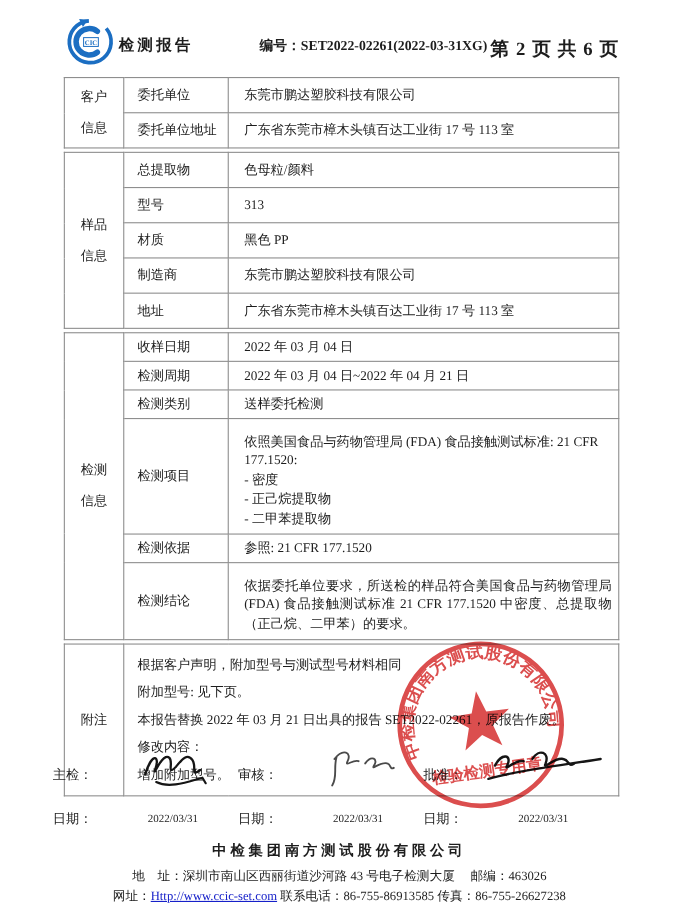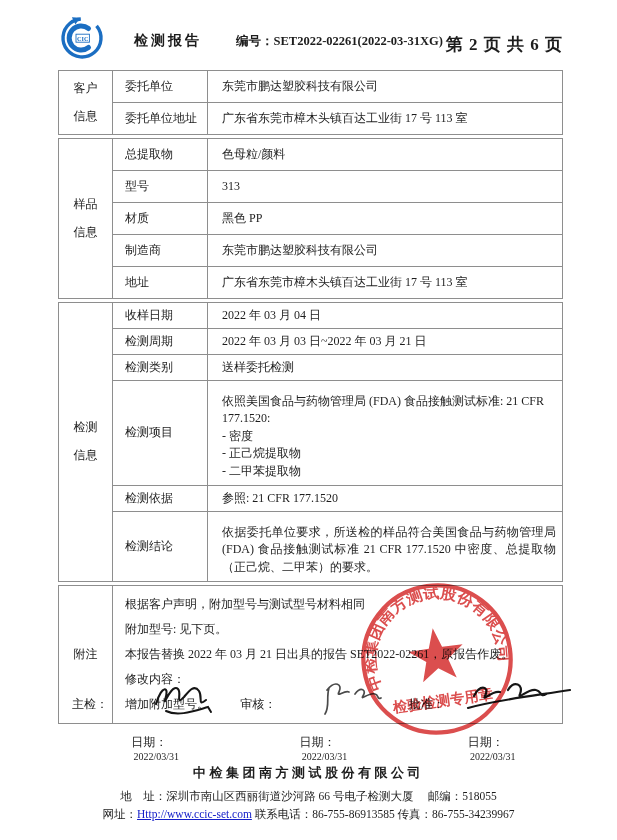--- a/index.html
+++ b/index.html
@@ -7,44 +7,44 @@
   body {
     width:617px; height:840px; margin:0 auto; position:relative;
     font-family:"Liberation Serif","DejaVu Serif",serif;
     color:#1d1d1d; overflow:hidden;
   }
   .page { position:absolute; inset:0; background:#fff; }
 
   
   .header { position:absolute; top:14px; left:58px; width:505px; height:52px; }
   .logo { position:absolute; left:2px; top:2px; width:44px; height:44px; }
-  .title { position:absolute; left:76px; top:18px; font-weight:bold; font-size:14px; letter-spacing:3px; }
+  .title { position:absolute; left:50px; top:18px; font-weight:bold; font-size:14px; letter-spacing:3px; }
   .repno { position:absolute; left:178px; top:19px; font-weight:bold; font-size:12.5px; }
   .pageinfo { position:absolute; right:0px; top:19px; font-weight:bold; font-size:17px; letter-spacing:1px; }
 
   
   .tables { position:absolute; top:70px; left:58px; width:505px; }
   table { border-collapse:collapse; width:100%; table-layout:fixed; margin-bottom:3px; }
   td { border:1px solid #8e8e8e; font-size:12px; vertical-align:middle; padding:3px 6px 3px 12px; }
   td.g { text-align:center; white-space:pre-line; line-height:2.3; padding:0 2px; }
   td.v { padding-left:14px; }
   .sec1 td, .sec2 td { height:32px; }
   .sec3 tr.s td { height:26px; }
   .sec3 td.tall { line-height:1.45; padding-top:12px; padding-bottom:5px; }
   .pre { white-space:pre-line; }
   .just { text-align:justify; }
   .notes td.content { line-height:2.08; padding:6px 10px 6px 12px; white-space:pre-line; height:120px; vertical-align:top; }
 
   
-  .sigs { position:absolute; top:686px; left:72px; width:505px; display:flex; }
+  .sigs { position:absolute; top:686px; left:48px; width:505px; display:flex;justify-content:flex-end; }
   .sigcol { flex:1; position:relative; }
   .sigrow { display:flex; align-items:center; height:36px; }
   .role, .datelabel { font-size:12px; width:50px; flex:none; }
   .sigslot { flex:1; display:flex; justify-content:center; align-items:flex-end; overflow:visible; }
-  .daterow { display:flex; align-items:center; margin-top:12px; height:20px;flex-direction:column; }
+  .daterow { display:flex; align-items:center; margin-top:12px; height:20px; }
   .dateval { flex:1; text-align:center; font-size:10px; }
   .sigsvg { overflow:visible; margin-top:-14px; }
 
   
   .stamp { position:absolute; left:357px; top:579px; width:160px; height:160px;
            transform:rotate(-8deg); mix-blend-mode:multiply; opacity:.93; z-index:6; pointer-events:none; }
 
   
   .footer { position:absolute; left:0; width:617px; top:764px; text-align:center; }
   .company { font-weight:bold; font-size:13px; letter-spacing:3.5px; }
@@ -134,21 +134,21 @@
         </colgroup>
       <tbody>
           <tr class="s">
         <td class="g" rowspan="6">检测
 信息</td>
         <td class="l">收样日期</td>
         <td class="v">2022 年 03 月 04 日</td>
       </tr>
       <tr class="s">
         <td class="l">检测周期</td>
-        <td class="v">2022 年 03 月 03 日~2022 年 03 月 21 日</td>
+        <td class="v">2022 年 03 月 04 日~2022 年 04 月 21 日</td>
       </tr>
       <tr class="s">
         <td class="l">检测类别</td>
         <td class="v">送样委托检测</td>
       </tr>
       <tr>
         <td class="l">检测项目</td>
         <td class="v tall pre">依照美国食品与药物管理局 (FDA) 食品接触测试标准: 21 CFR
 177.1520:
 -  密度
@@ -239,19 +239,19 @@
     </defs>
     <text font-size="13.5" font-weight="bold" fill="#d94040">
       <textPath href="#ringArc" startOffset="2" textLength="212" lengthAdjust="spacingAndGlyphs">中检集团南方测试股份有限公司</textPath>
     </text>
     <polygon fill="#d94040" points="75,46 81.3,64.3 100.7,64.7 85.3,76.3 90.9,94.8 75,83.8 59.1,94.8 64.7,76.3 49.3,64.7 68.7,64.3"></polygon>
     <text x="75" y="119" font-size="13.5" font-weight="bold" fill="#d94040" text-anchor="middle">检验检测专用章</text>
   </svg>
 
   <div class="footer">
     <div class="company">中检集团南方测试股份有限公司</div>
-    <div class="addr">地　址：深圳市南山区西丽街道沙河路 66 号电子检测大厦　 邮编：518055</div>
+    <div class="addr">地　址：深圳市南山区西丽街道沙河路 43 号电子检测大厦　 邮编：463026</div>
     <div class="web">
-      <span>网址：</span><a href="#" class="link">Http://www.ccic-set.com</a><span> 联系电话：86-755-86913585 传真：86-755-34239967</span>
+      <span>网址：</span><a href="#" class="link">Http://www.ccic-set.com</a><span> 联系电话：86-755-86913585 传真：86-755-26627238</span>
     </div>
   </div>
 
 </div>
 
 </body></html>

